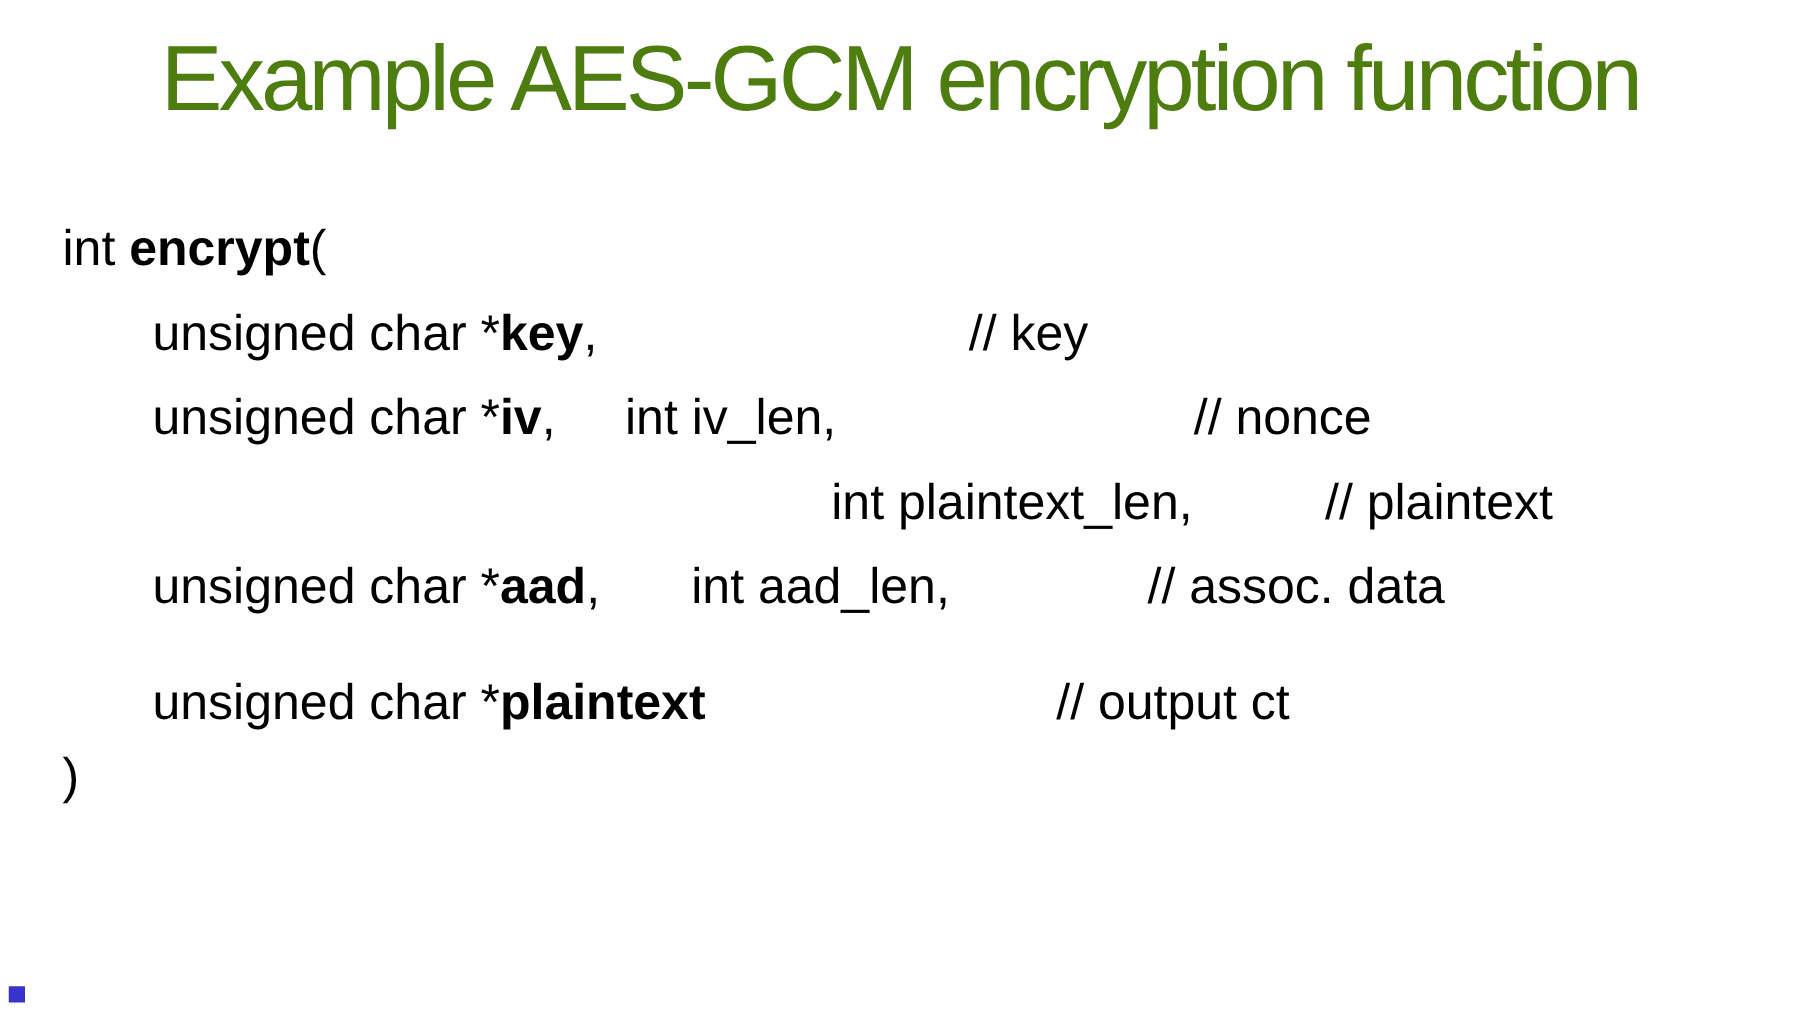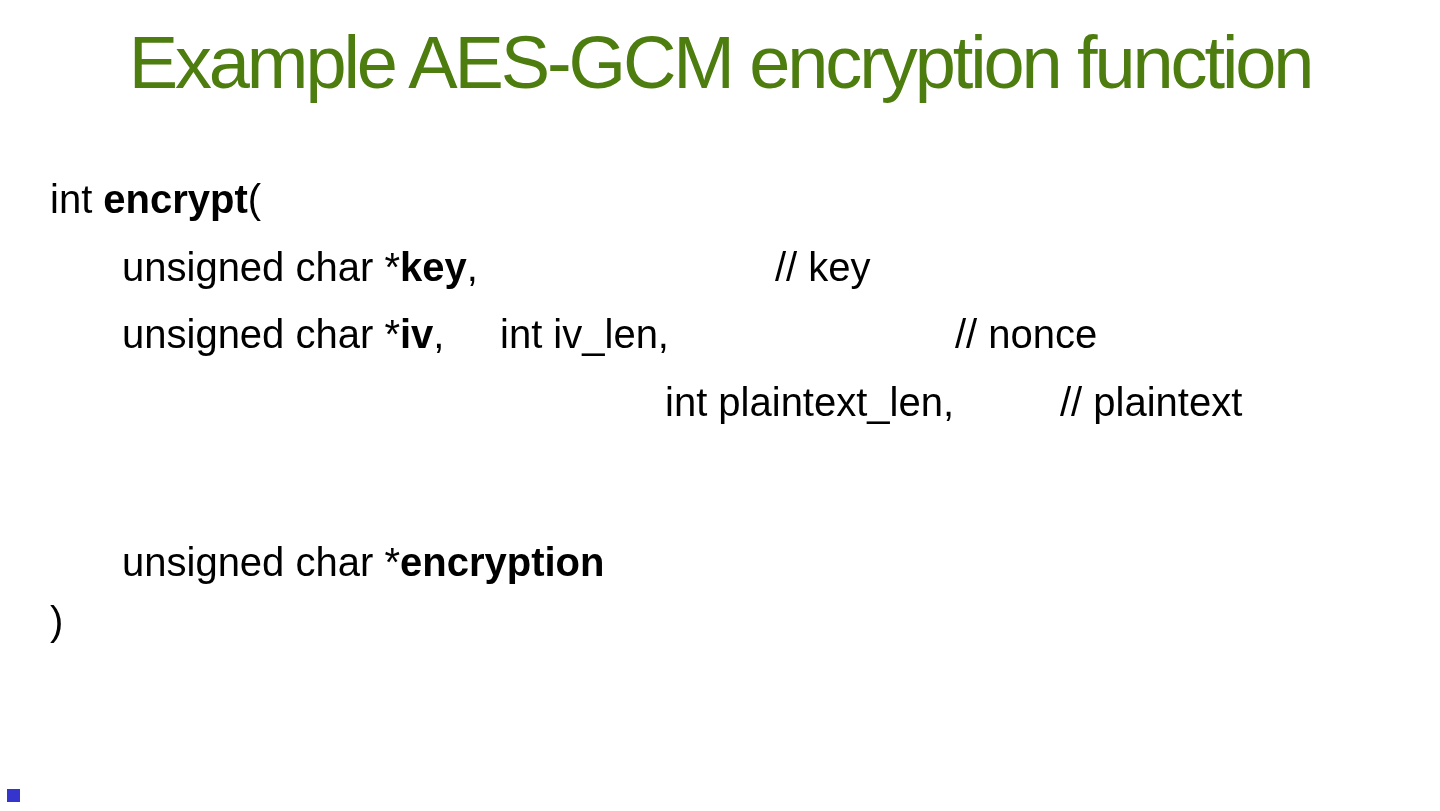--- a/index.html
+++ b/index.html
@@ -97,23 +97,29 @@
     <span class="seg x-indent"><span>unsigned char *</span><span class="b">iv</span><span>,</span></span>
     <span class="seg x-iv-len">int iv_len,</span>
     <span class="seg x-c-nonce">// nonce</span>
   </div>
 
   <div class="code-line l-pt">
     <span class="seg x-pt-len">int plaintext_len,</span>
     <span class="seg x-c-pt">// plaintext</span>
   </div>
 
+  <div class="code-line l-aad">
+    <span class="seg x-indent"><span>unsigned char *</span><span class="b">aad</span><span>,</span></span>
+    <span class="seg x-aad-len">int aad_len,</span>
+    <span class="seg x-c-aad">// assoc. data</span>
+  </div>
 
   <div class="code-line l-ct">
-    <span class="seg x-indent"><span>unsigned char *</span><span class="b">encryption</span></span>
+    <span class="seg x-indent"><span>unsigned char *</span><span class="b">plaintext</span></span>
+    <span class="seg x-c-ct">// output ct</span>
   </div>
 
   <div class="code-line l-close">
     <span class="seg x-margin">)</span>
   </div>
 
   <div class="corner-marker"></div>
 
 </div>
 

